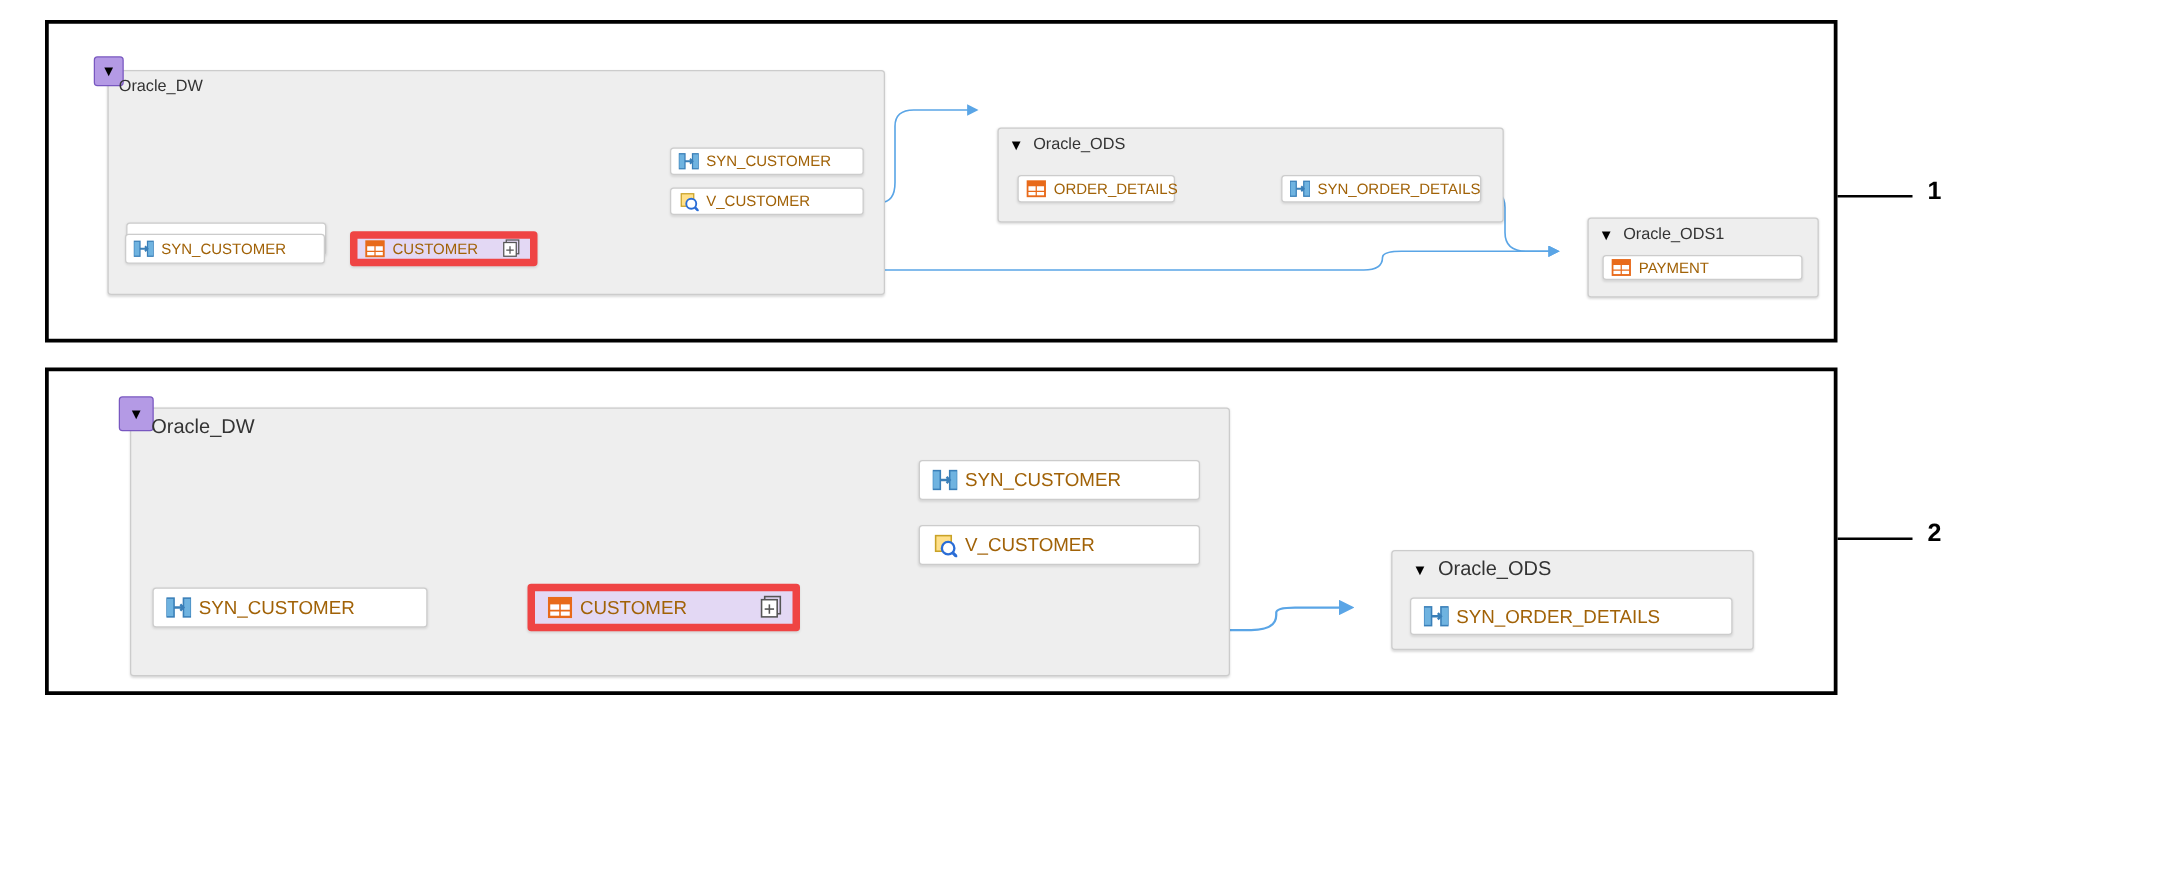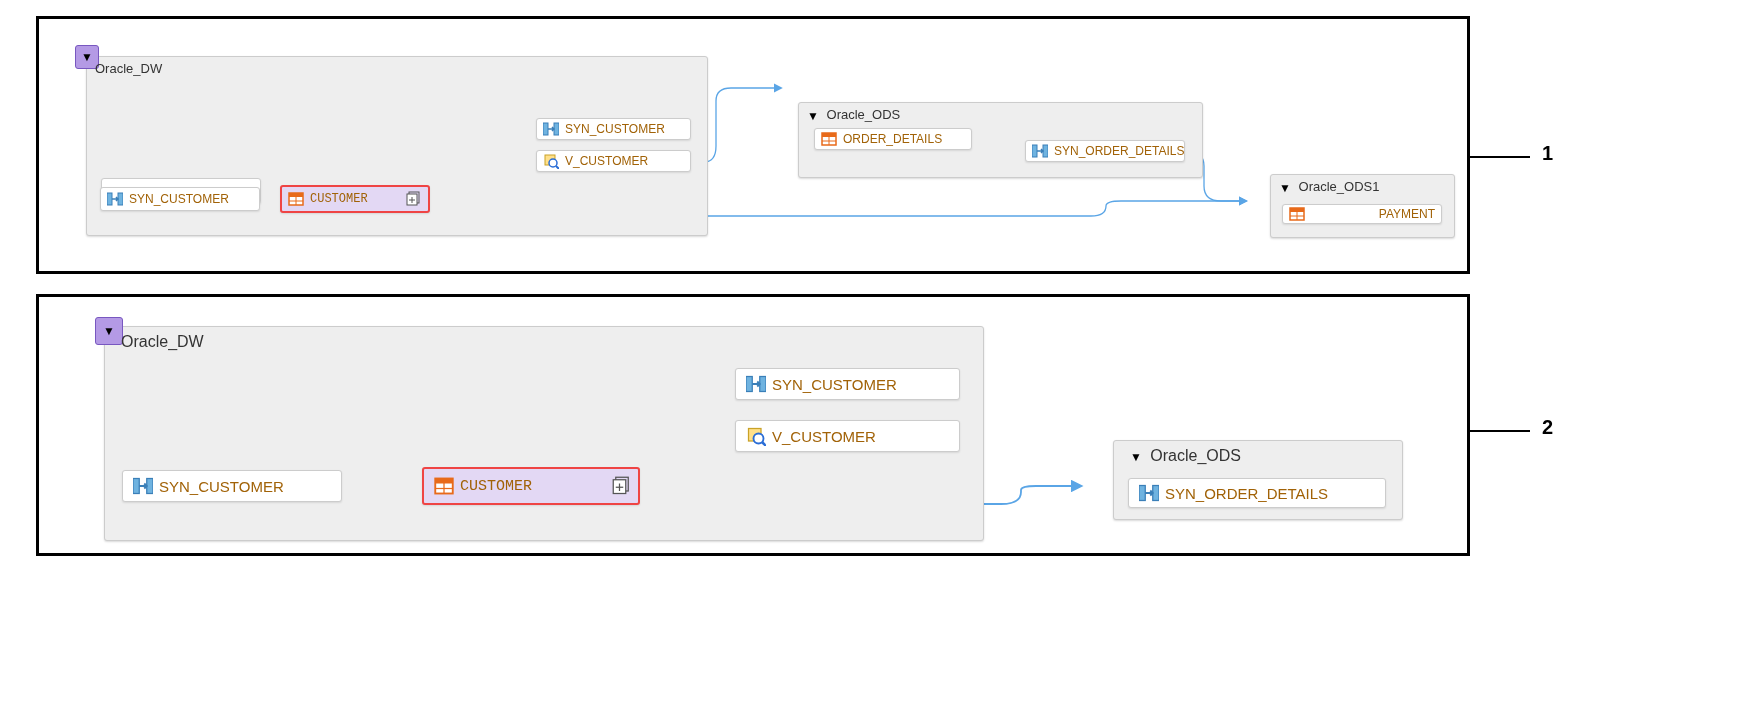--- a/index.html
+++ b/index.html
@@ -66,22 +66,21 @@
     display: flex;
     align-items: center;
     gap: 6px;
     padding: 3px 6px;
     color: #a16207;
     font-size: 12px;
     white-space: nowrap;
   }
   .node.selected {
     background: #e3d8f4;
-    border: 2px solid #ef4444;
-    font-family: Liberation Mono, monospace;
+    border: 6px solid #ef4444;
   }
   .node .expand-icon {
     position: absolute;
     right: 6px;
     top: 50%;
     transform: translateY(-50%);
   }
   .icon {
     width: 16px;
     height: 16px;
@@ -199,40 +198,40 @@
       </svg>
     <span>V_CUSTOMER</span>
   </div>
 
   <div class="group" style="left:798px; top:102px; width:405px; height:76px;">
     <span class="group-header">
       <span class="group-toggle-inline">▼</span>
       <span>Oracle_ODS</span>
     </span>
   </div>
-  <div class="node" style="left:814px; top:128px; width:158px; height:22px;">
+  <div class="node" style="left:814px; top:140px; width:126px; height:22px;">
     <svg class="icon">
         <use href="#ico-table"></use>
       </svg>
     <span>ORDER_DETAILS</span>
   </div>
   <div class="node" style="left:1025px; top:140px; width:160px; height:22px;">
     <svg class="icon">
         <use href="#ico-synonym"></use>
       </svg>
     <span>SYN_ORDER_DETAILS</span>
   </div>
 
   <div class="group" style="left:1270px; top:174px; width:185px; height:64px;">
     <span class="group-header">
       <span class="group-toggle-inline">▼</span>
       <span>Oracle_ODS1</span>
     </span>
   </div>
-  <div class="node" style="left:1282px; top:204px; width:160px; height:20px;justify-content:space-between;">
+  <div class="node" style="left:1282px; top:204px; width:160px; height:20px;">
     <svg class="icon">
         <use href="#ico-table"></use>
       </svg>
     <span>PAYMENT</span>
   </div>
 
   <div class="callout-line" style="left:1470px; top:156px; width:60px;"></div>
   <div class="callout" style="left:1542px; top:142px;">1</div>
 
   <div class="panel big" style="left:36px; top:294px; width:1434px; height:262px;"></div>

